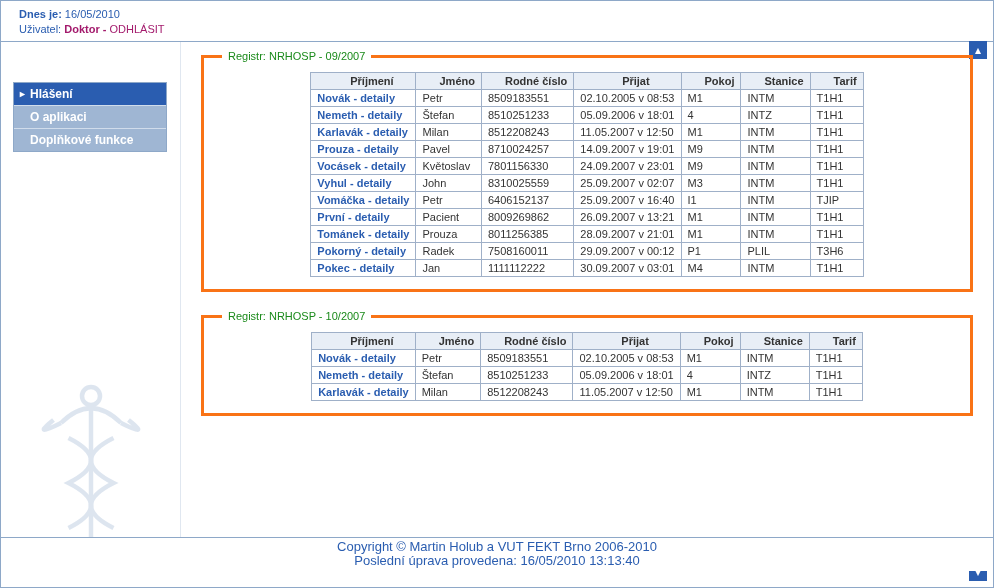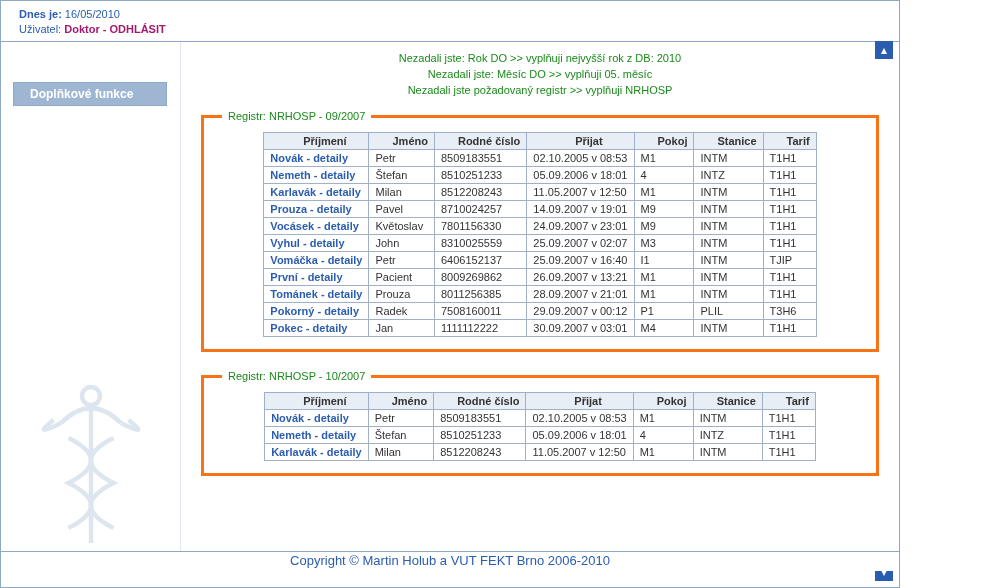--- a/index.html
+++ b/index.html
@@ -4,38 +4,38 @@
 <style>
   * { box-sizing: border-box; }
   body {
     margin: 0;
     font-family: Verdana, Geneva, sans-serif;
     font-size: 11px;
     color: #333;
     background: #fff;
   }
   .app {
-    width: 900px;
+    width: 994px;
     height: 588px;
     border: 1px solid #8ea8c8;
     position: relative;
     background: #fff;
     overflow: hidden;
   }
   .header {
     padding: 6px 10px 4px 18px;
     border-bottom: 1px solid #8ea8c8;
     font-size: 11px;
     line-height: 15px;
   }
   .header .date-label { color: #2a5db0; font-weight: bold; }
   .header .date-val { color: #2a5db0; }
   .header .user-label { color: #2a5db0; }
   .header .user-val { color: #a31a6c; font-weight: bold; }
-  .header .logout { color: #a31a6c; font-weight: bold; cursor: pointer; }
+  .header .logout { color: #a31a6c; font-weight: normal; cursor: pointer; }
   .up-icon {
     position: absolute;
     top: 40px;
     right: 6px;
     width: 18px;
     height: 18px;
     background: #2a5db0;
     color: #fff;
     display: flex;
     align-items: center;
@@ -178,41 +178,38 @@
       <span class="user-val"> - </span>
       <span class="logout">ODHLÁSIT</span>
     </div>
   </div>
 
   <div class="up-icon">▴</div>
 
   <div class="body">
     <div class="sidebar">
       <div class="menu" id="menu">
+          <div class="menu-item active">Hlášení</div>
+          <div class="menu-item">O aplikaci</div>
           <div class="menu-item">Doplňkové funkce</div>
         </div>
       <svg class="caduceus" viewBox="0 0 100 120">
         <g fill="none" stroke="#9fb6d3" stroke-width="3">
           <circle cx="50" cy="12" r="6"></circle>
           <path d="M50 18 L50 110"></path>
           <path d="M30 30 Q50 10 70 30"></path>
           <path d="M25 28 Q10 40 30 30"></path>
           <path d="M75 28 Q90 40 70 30"></path>
           <path d="M35 40 Q65 55 35 70 Q65 85 35 100"></path>
           <path d="M65 40 Q35 55 65 70 Q35 85 65 100"></path>
         </g>
       </svg>
     </div>
 
     <div class="main">
-      <div class="notices" id="notices">
-          <div>Nezadali jste: Rok DO &gt;&gt; vyplňuji nejvyšší rok z DB: 2010</div>
-          <div>Nezadali jste: Měsíc DO &gt;&gt; vyplňuji 05. měsíc</div>
-          <div>Nezadali jste požadovaný registr &gt;&gt; vyplňuji NRHOSP</div>
-        </div>
       <div id="registers">
           <fieldset class="registr">
             <legend>Registr: NRHOSP - 09/2007</legend>
             <table class="data">
               <thead>
                 <tr>
                   <th>Příjmení</th>
                   <th>Jméno</th>
                   <th>Rodné číslo</th>
                   <th>Přijat</th>
@@ -370,14 +367,15 @@
             </table>
           </fieldset>
         </div>
     </div>
   </div>
 
   <div class="down-icon">▾</div>
 
   <div class="footer">
     <div>Copyright © Martin Holub a VUT FEKT Brno 2006-2010</div>
+    <div>Poslední úprava provedena: 16/05/2010 13:13:40</div>
   </div>
 </div>
 
 </body></html>

